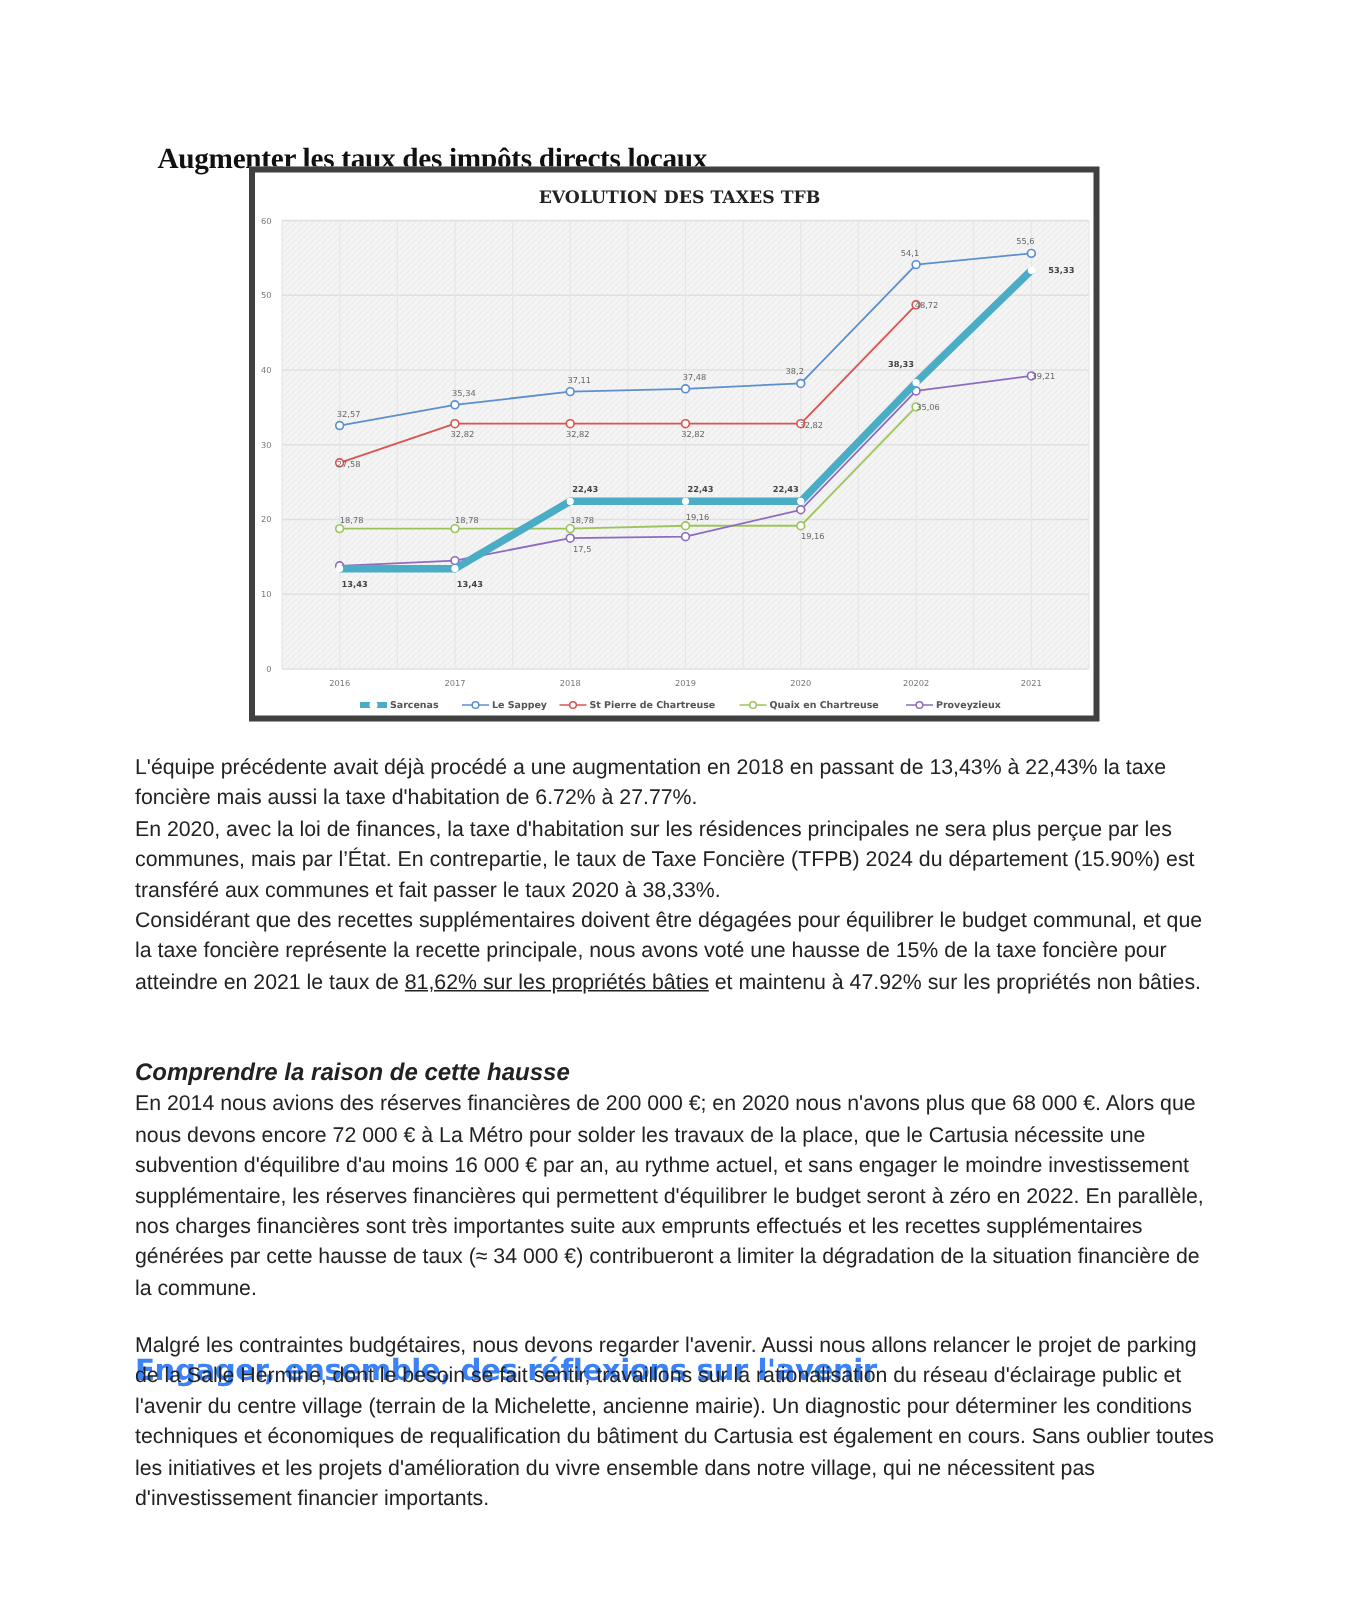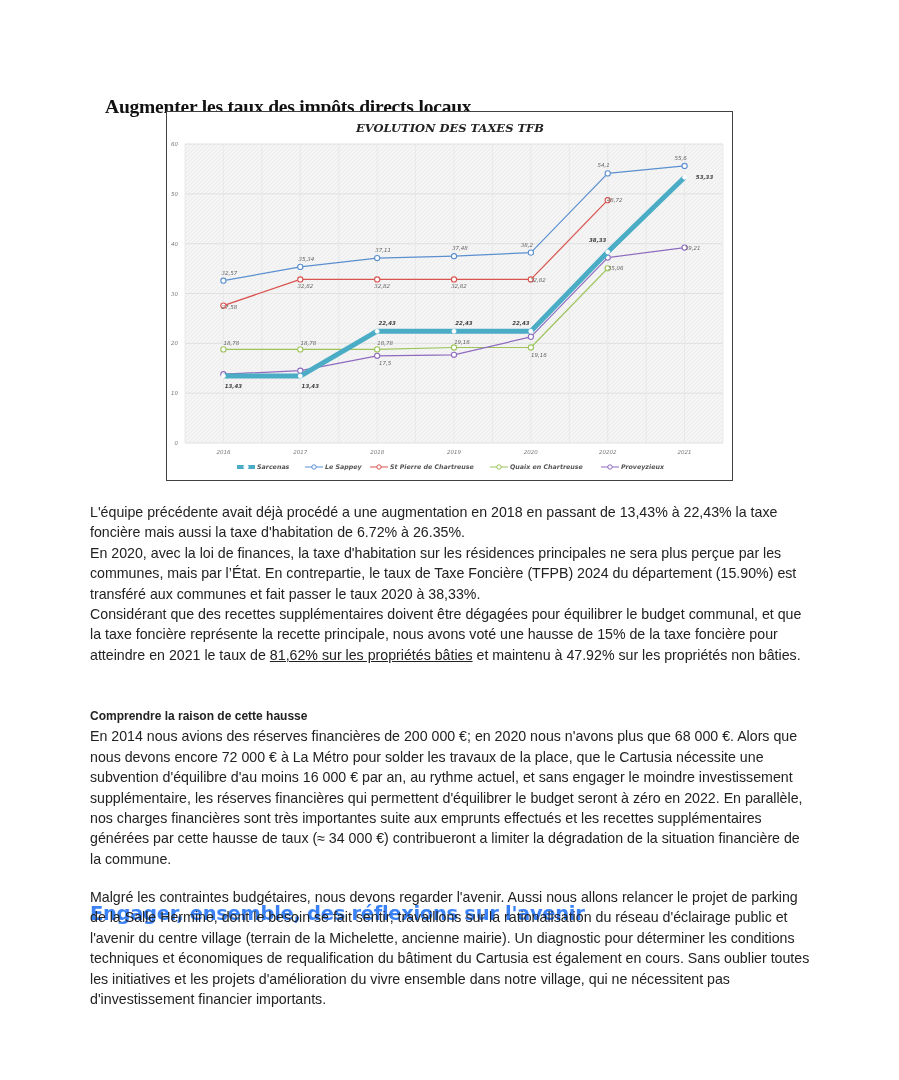--- a/index.html
+++ b/index.html
@@ -1,27 +1,27 @@
 <!DOCTYPE html>
 <html><head>
 <meta charset="utf-8">
 <style>
   html, body { margin: 0; padding: 0; background: #ffffff; }
   body { width: 899px; height: 1080px; position: relative; overflow: hidden;
          font-family: "DejaVu Sans", sans-serif; color: #222; }
   .h1 { position: absolute; left: 90px; top: 81px; font-size: 19.5px; font-weight: bold;
         font-family: Liberation Serif, serif; letter-spacing: -0.2px; color: #111; margin: 15px; }
   .chart-box { position: absolute; left: 166px; top: 111px; width: 567px; height: 370px;
-               border: 1px solid #404040; background: #fff; box-sizing: border-box; font-style: italic; }
+               border: 4px solid #404040; background: #fff; box-sizing: border-box; }
   .chart-box svg { position: absolute; left: 0; top: 0; }
   .text-block { position: absolute; left: 90px; width: 720px; font-size: 14.2px; line-height: 20.4px;
                 font-family: "Liberation Sans", sans-serif; color: #222; }
   .text-block p { margin: 0; }
   .u { text-decoration: underline; }
-  .h3 { font-weight: bold; margin: 0; font-size: 12px; }
+  .h3 { font-weight: bold; margin: 0; font-size: 16px; font-style: italic; }
   .h2 { position: absolute; left: 90px; top: 902px; font-size: 19.5px; font-weight: bold;
         font-family: "DejaVu Sans", sans-serif; letter-spacing: -0.3px; color: #3b82f6; margin: 0; }
 </style>
 </head>
 <body>
 
 <h1 class="h1">Augmenter les taux des impôts directs locaux</h1>
 
 <div class="chart-box">
   <svg id="chart-svg" width="567" height="370">
@@ -147,21 +147,21 @@
       <line x1="323" x2="341" y1="355" y2="355" stroke="#9cc45a" stroke-width="1"></line>
       <circle cx="332" cy="355" r="2.2" fill="#fff" stroke="#9cc45a" stroke-width="1"></circle>
       <text x="343" y="357" font-size="6.3" font-weight="bold" font-family="&quot;DejaVu Sans&quot;, sans-serif" fill="#555">Quaix en Chartreuse</text>
       <line x1="434" x2="452" y1="355" y2="355" stroke="#8e6bbf" stroke-width="1"></line>
       <circle cx="443" cy="355" r="2.2" fill="#fff" stroke="#8e6bbf" stroke-width="1"></circle>
       <text x="454" y="357" font-size="6.3" font-weight="bold" font-family="&quot;DejaVu Sans&quot;, sans-serif" fill="#555">Proveyzieux</text>
     </svg>
 </div>
 
 <div class="text-block" style="top:502px;">
-  <p>L'équipe précédente avait déjà procédé a une augmentation en 2018 en passant de 13,43% à 22,43% la taxe foncière mais aussi la taxe d'habitation de 6.72% à 26.35%.</p>
+  <p>L'équipe précédente avait déjà procédé a une augmentation en 2018 en passant de 13,43% à 22,43% la taxe foncière mais aussi la taxe d'habitation de 6.72% à 27.77%.</p>
   <p>En 2020, avec la loi de finances, la taxe d'habitation sur les résidences principales ne sera plus perçue par les communes, mais par l’État. En contrepartie, le taux de Taxe Foncière (TFPB) 2024 du département (15.90%) est transféré aux communes et fait passer le taux 2020 à 38,33%.</p>
   <p><span>Considérant que des recettes supplémentaires doivent être dégagées pour équilibrer le budget communal, et que la taxe foncière représente la recette principale, nous avons voté une hausse de 15% de la taxe foncière pour atteindre en 2021 le taux de </span><span class="u">81,62% sur les propriétés bâties</span><span> et maintenu à 47.92% sur les propriétés non bâties.</span></p>
 </div>
 
 <div class="text-block" style="top:706px;">
   <p class="h3">Comprendre la raison de cette hausse</p>
   <p>En 2014 nous avions des réserves financières de 200 000 €; en 2020 nous n'avons plus que 68 000 €. Alors que nous devons encore 72 000 € à La Métro pour solder les travaux de la place, que le Cartusia nécessite une subvention d'équilibre d'au moins 16 000 € par an, au rythme actuel, et sans engager le moindre investissement supplémentaire, les réserves financières qui permettent d'équilibrer le budget seront à zéro en 2022. En parallèle, nos charges financières sont très importantes suite aux emprunts effectués et les recettes supplémentaires générées par cette hausse de taux (≈ 34 000 €) contribueront a limiter la dégradation de la situation financière de la commune.</p>
 </div>
 
 <h2 class="h2">Engager, ensemble, des réflexions sur l'avenir</h2>

